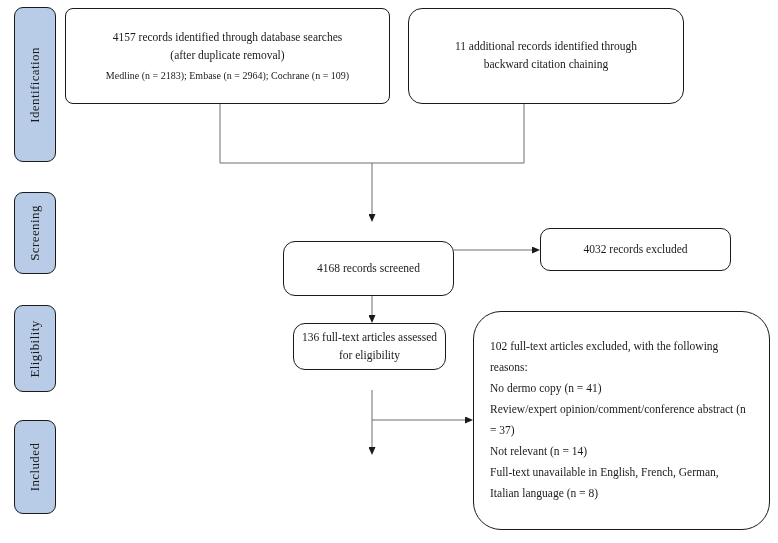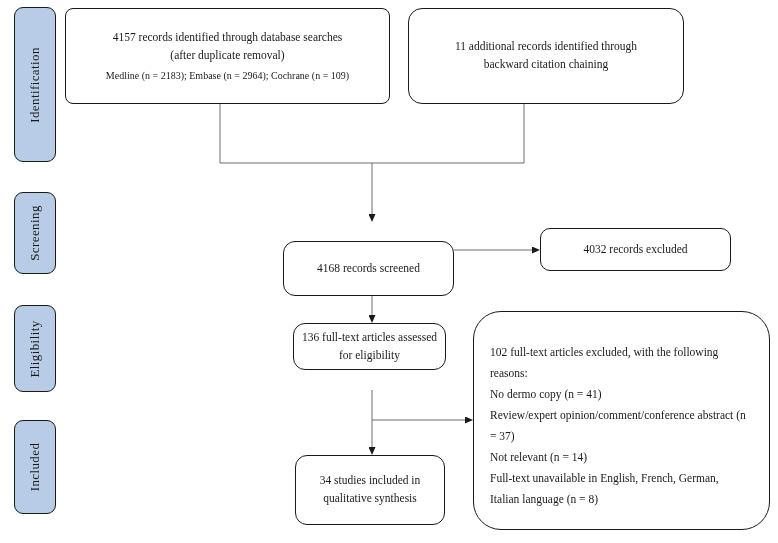--- a/index.html
+++ b/index.html
@@ -56,21 +56,21 @@
   #box-screened    { left: 283px; top: 212px; width: 171px; height: 55px; margin-top: 29px; }
   #box-excluded    { left: 540px; top: 228px; width: 191px; height: 43px; border-width: 1.6px; border-radius: 10px; }
   #box-eligibility { left: 293px; top: 323px; width: 153px; height: 47px; padding: 0 6px; }
   #box-included    { left: 295px; top: 455px; width: 150px; height: 70px; padding: 0 6px; }
   #box-reasons {
     left: 473px; top: 311px; width: 297px; height: 219px;
     border-radius: 28px;
     align-items: flex-start;
     justify-content: flex-start;
     text-align: left;
-    padding: 30px 20px 0 16px;
+    padding: 24px 20px 0 16px;
     line-height: 21px;
   }
   #stage-identification { left: 14px; top: 7px;   width: 40px; height: 153px; }
   #stage-screening      { left: 14px; top: 192px; width: 40px; height: 80px; }
   #stage-eligibility    { left: 14px; top: 305px; width: 40px; height: 85px; }
   #stage-included       { left: 14px; top: 420px; width: 40px; height: 92px; }
 </style>
 </head>
 <body>
 
@@ -134,17 +134,14 @@
   <div class="fbox" id="box-reasons">
     <div>102 full-text articles excluded,  with the following reasons:</div>
     <div>
         <div>No dermo copy (n = 41)</div>
         <div>Review/expert opinion/comment/conference abstract (n = 37)</div>
         <div>Not relevant (n = 14)</div>
         <div>Full-text unavailable in English, French, German, Italian language (n = 8)</div>
       </div>
   </div>
 
-  <div class="fbox" id="box-included">
-    <div>34 studies included in qualitative synthesis</div>
-  </div>
 
 </div>
 
 </body></html>

